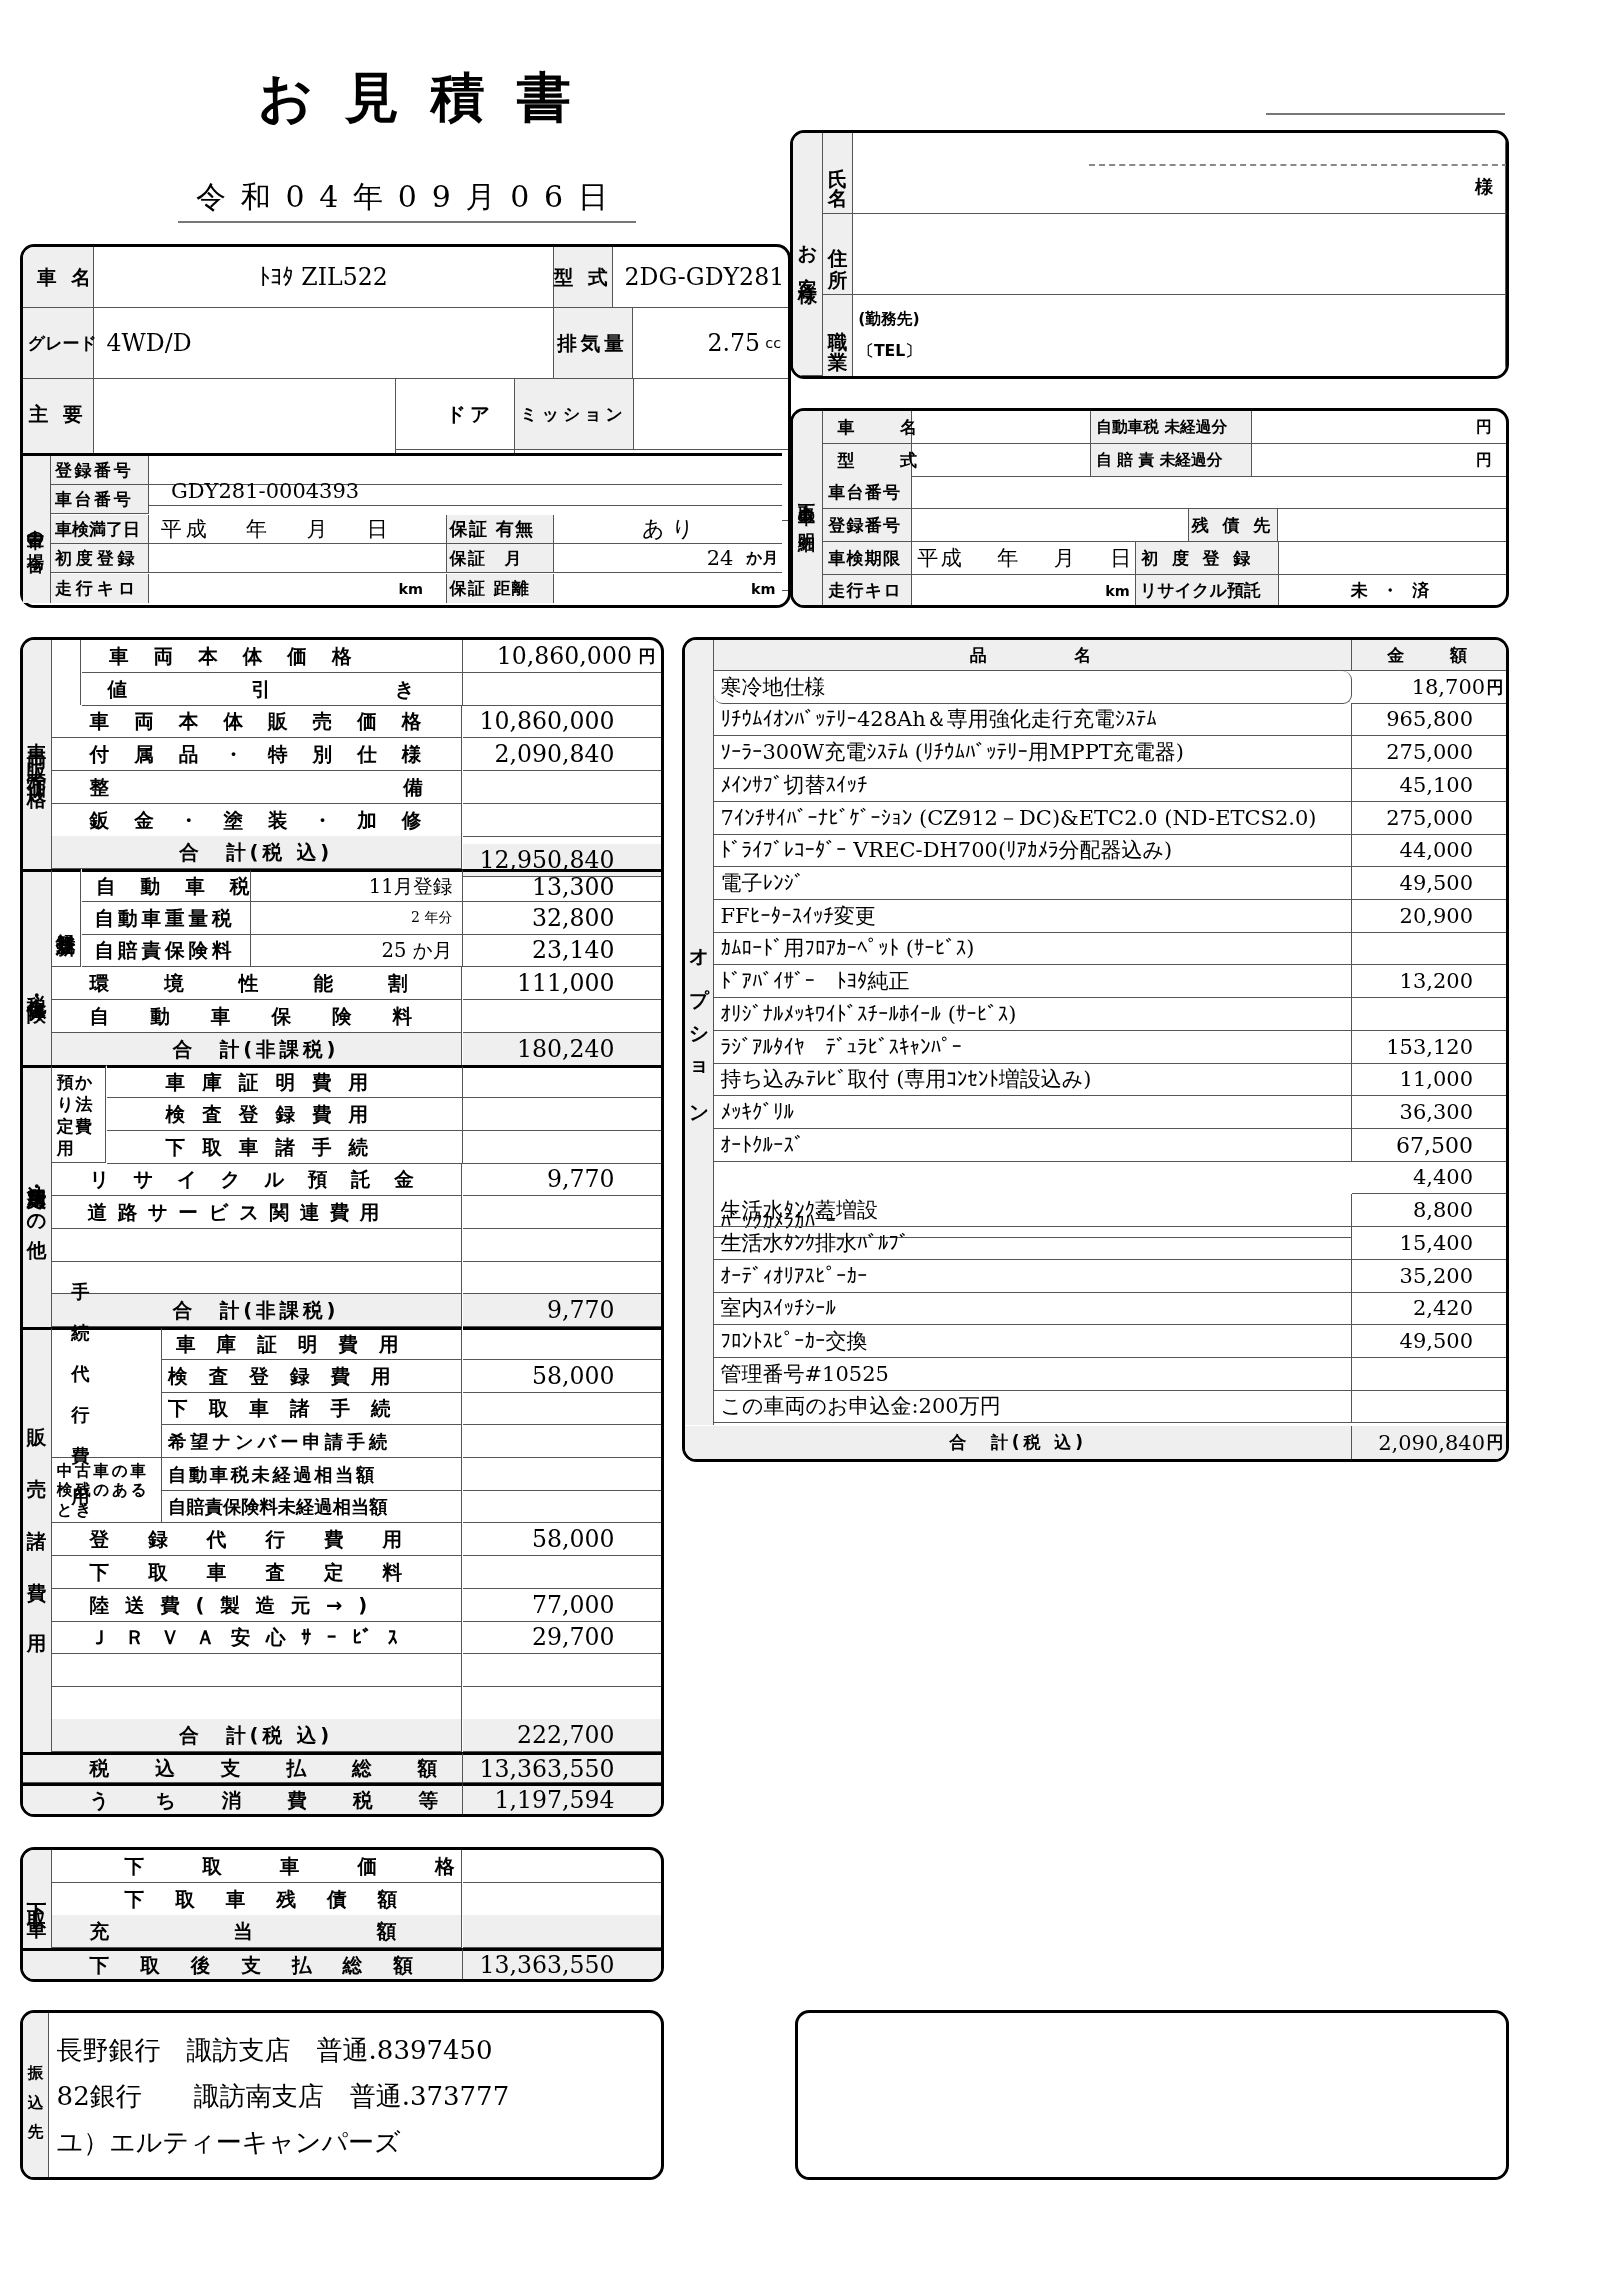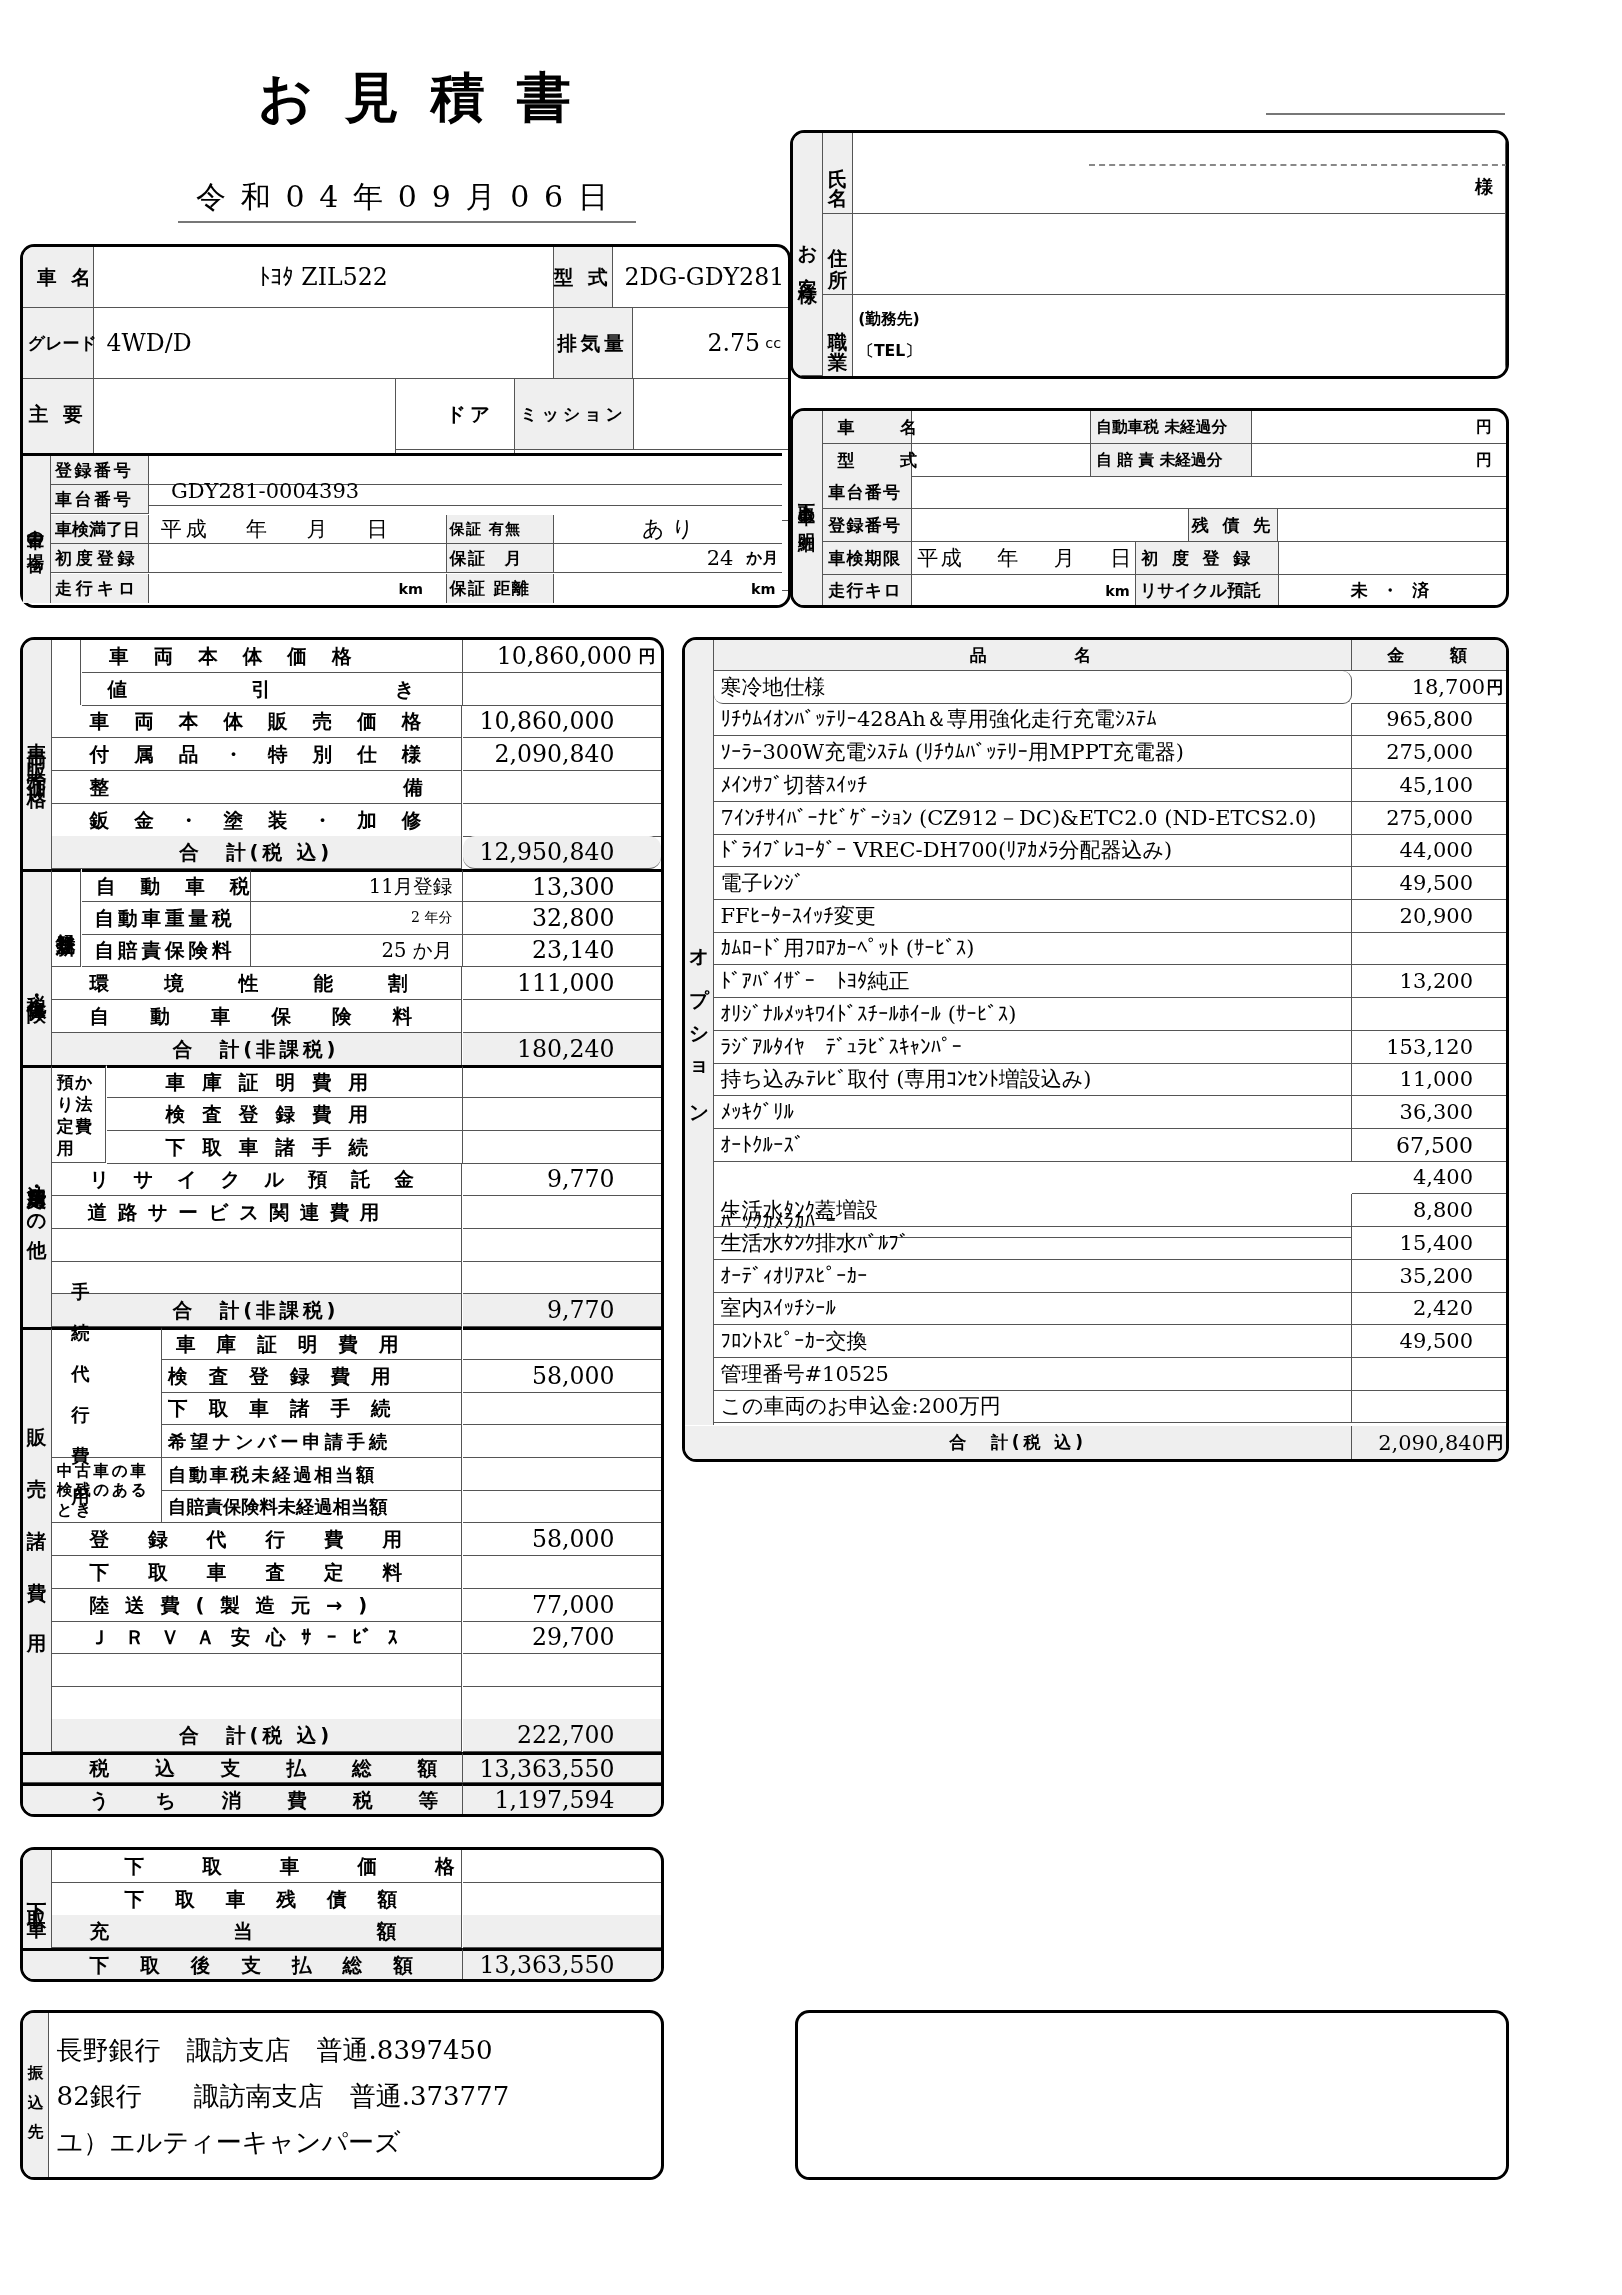--- a/index.html
+++ b/index.html
@@ -74,21 +74,21 @@
 </div>
 
 <div class="abs" style="left:23px;top:453px;width:759px;height:147px;border-top:3.3px solid #000;background:#fff;">
   <div class="cell g vert" style="left:0;top:0;width:28px;height:147px;font-size:17px;letter-spacing:1.3px;border-bottom:none;">中古車の場合</div>
   <div class="cell g lbl" style="left:28px;top:0;width:98px;height:29px;font-size:17px;letter-spacing:2.6px;padding-left:3.9px;">登録番号</div>
   <div class="cell" style="left:126px;top:0;width:633px;height:29px;border-right:none;"></div>
   <div class="cell g lbl" style="left:28px;top:29px;width:98px;height:29px;font-size:17px;letter-spacing:2.6px;padding-left:3.9px;">車台番号</div>
   <div class="cell val" style="left:126px;top:21px;width:633px;height:29px;padding-left:22px;font-size:21px;border-right:none;">GDY281-0004393</div>
   <div class="cell g lbl" style="left:28px;top:59px;width:98px;height:29px;font-size:17px;letter-spacing:0;padding-left:3.9px;">車検満了日</div>
   <div class="cell val" style="left:126px;top:59px;width:298px;height:29px;padding-left:11.8px;font-size:21px;letter-spacing:3.9px;">平成　 年　 月　 日</div>
-  <div class="cell g lbl" style="left:424px;top:59px;width:107px;height:29px;font-size:15px;letter-spacing:1.3px;padding-left:2.6px;">保証 有無</div>
+  <div class="cell g lbl" style="left:424px;top:59px;width:107px;height:29px;font-size:18px;letter-spacing:1.3px;padding-left:2.6px;">保証 有無</div>
   <div class="cell val" style="left:531px;top:59px;width:228px;height:29px;justify-content:center;font-size:22px;border-right:none;">あ り</div>
   <div class="cell g lbl" style="left:28px;top:88px;width:98px;height:29px;font-size:17px;letter-spacing:3.9px;padding-left:3.9px;">初度登録</div>
   <div class="cell" style="left:126px;top:88px;width:298px;height:29px;"></div>
   <div class="cell g lbl" style="left:424px;top:88px;width:107px;height:29px;font-size:17px;letter-spacing:1.3px;padding-left:2.6px;">保証　月</div>
   <div class="cell" style="left:531px;top:88px;width:228px;height:29px;justify-content:flex-end;padding-right:3.9px;border-right:none;">
     <span class="val" style="font-size:21px;">24</span>
       <span style="font-size:15.7px;font-weight:bold;margin-left:13px;">か月</span>
   </div>
   <div class="cell g lbl" style="left:28px;top:118px;width:98px;height:29px;font-size:17px;letter-spacing:3.9px;padding-left:3.9px;border-bottom:none;">走行キロ</div>
   <div class="cell" style="left:126px;top:118px;width:298px;height:29px;justify-content:flex-end;padding-right:23px;border-bottom:none;">
@@ -157,21 +157,21 @@
   <div class="cell" style="left:440px;top:33px;width:198px;height:33px;border-right:none;"></div>
   <div class="cell lbl" style="left:29px;top:65px;width:410px;height:33px;padding-left:38px;letter-spacing:25px;">車両本体販売価格</div>
   <div class="cell num" style="left:440px;top:65px;width:198px;height:33px;border-right:none;">10,860,000</div>
   <div class="cell lbl" style="left:29px;top:98px;width:410px;height:33px;padding-left:38px;letter-spacing:25px;">付属品・特別仕様</div>
   <div class="cell num" style="left:440px;top:98px;width:198px;height:33px;border-right:none;">2,090,840</div>
   <div class="cell lbl" style="left:29px;top:131px;width:410px;height:33px;padding-left:38px;letter-spacing:294px;">整備</div>
   <div class="cell" style="left:440px;top:131px;width:198px;height:33px;border-right:none;"></div>
   <div class="cell lbl" style="left:29px;top:164px;width:410px;height:33px;padding-left:38px;letter-spacing:25px;">鈑金・塗装・加修</div>
   <div class="cell" style="left:440px;top:164px;width:198px;height:33px;border-right:none;"></div>
   <div class="cell g lbl" style="left:29px;top:196px;width:410px;height:33px;justify-content:center;">合　計(税 込)</div>
-  <div class="cell g num" style="left:440px;top:196px;width:198px;height:33px;border-right:none;border-radius:12px;">12,950,840</div>
+  <div class="cell g num" style="left:440px;top:204px;width:198px;height:33px;border-right:none;">12,950,840</div>
 
   <div class="cell g vert" style="left:0;top:229px;width:29px;height:229px;border-top:3.3px solid #000;letter-spacing:2.6px;border-bottom:none;">税金・保険</div>
   <div class="cell g vert" style="left:29px;top:229px;width:29px;height:98px;border-top:3.3px solid #000;letter-spacing:0;background:#fff;">新規登録</div>
   <div class="cell lbl spread" style="left:59px;top:229px;width:169px;height:33px;border-top:3.3px solid #000;">
       <span style="letter-spacing:25px;">自動車税</span>
     </div>
   <div class="cell val" style="left:228px;top:229px;width:212px;height:33px;justify-content:flex-end;padding-right:9.2px;border-top:3.3px solid #000;font-size:19.6px;">11月登録</div>
   <div class="cell num" style="left:440px;top:229px;width:198px;height:33px;border-top:3.3px solid #000;border-right:none;">13,300</div>
   <div class="cell lbl" style="left:59px;top:262px;width:169px;height:33px;padding-left:13px;">自動車重量税</div>
   <div class="cell val" style="left:228px;top:262px;width:212px;height:33px;justify-content:flex-end;padding-right:9.2px;font-size:14px;">2 年分</div>

